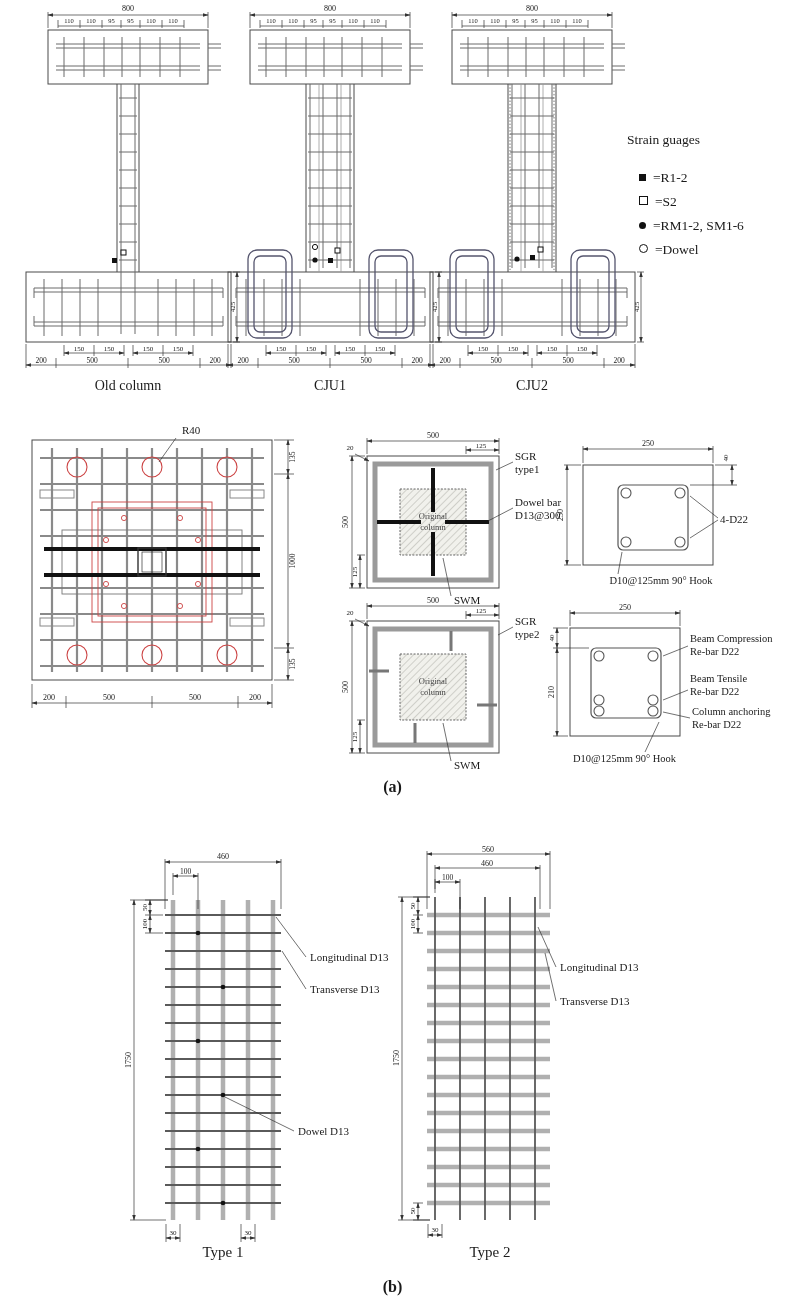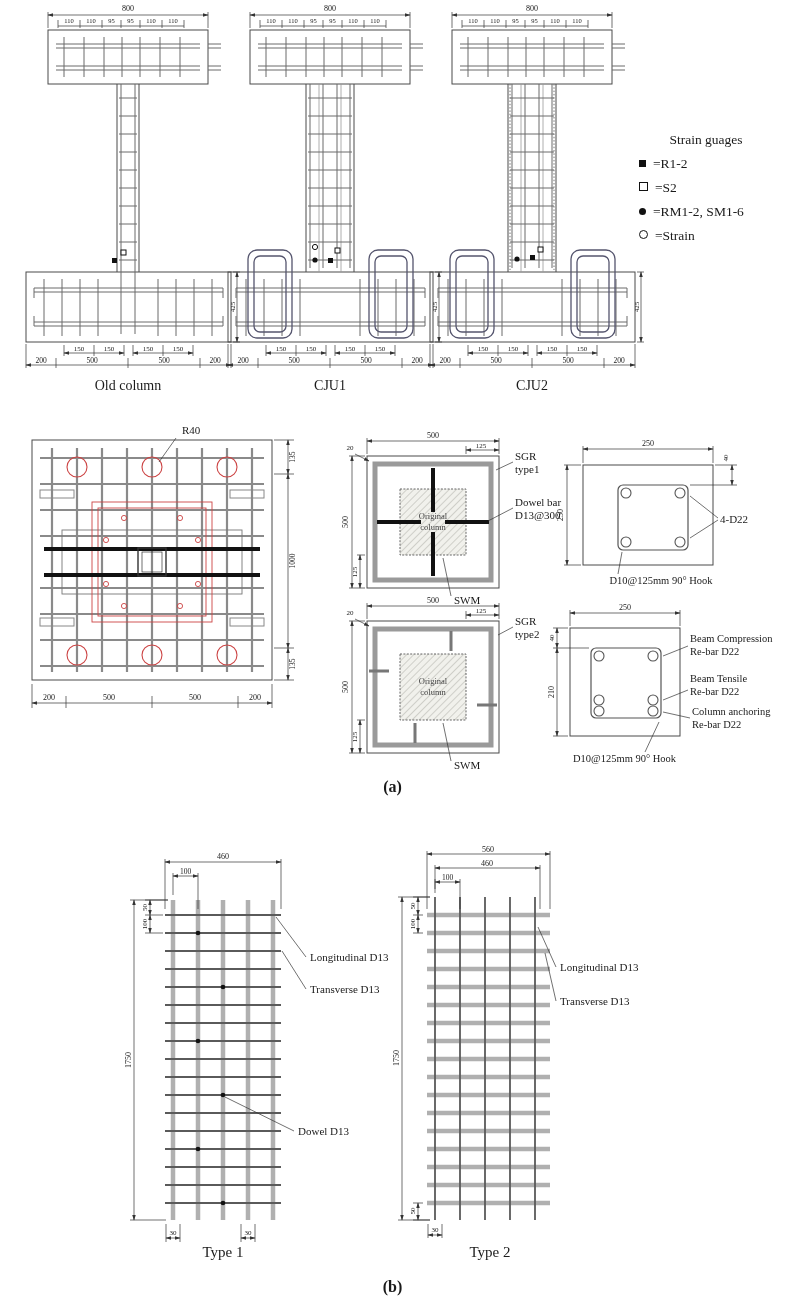--- a/index.html
+++ b/index.html
@@ -10,21 +10,21 @@
   .d75{font-size:7.5px;}
   .d7{font-size:7px;}
   .d65{font-size:6.5px;}
   .lab{font-size:11px;}
   .lab2{font-size:10.5px;}
   .core{font-size:8.5px;fill:#444;}
   .cap{font-size:14px;}
   .cap2{font-size:15px;}
   .figcap{position:absolute;left:0;width:785px;text-align:center;font-size:16px;font-weight:bold;}
   .legend{font-size:13.5px;}
-  .legend-title{margin-bottom:6px;text-align:center;}
+  .legend-title{margin-bottom:20px;}
   .legend-item{margin:4px 10px 4px 12px;line-height:20px;white-space:nowrap;}
   .mk{display:inline-block;width:7px;height:7px;margin-right:7px;vertical-align:1px;}
   .mk-fsq{background:#111;}
   .mk-osq{border:1.3px solid #111;background:#fff;}
   .mk-fc{background:#111;border-radius:50%;}
   .mk-oc{border:1.3px solid #111;background:#fff;border-radius:50%;}
 </style>
 </head>
 <body>
 
@@ -173,21 +173,21 @@
   <text class="d75" x="148" y="363" text-anchor="middle">500</text>
   <text class="d75" x="199" y="363" text-anchor="middle">200</text>
   <text class="cap" x="112" y="390" text-anchor="middle">CJU2</text>
 </svg>
 
 <div class="abs legend" style="left:627px;top:132px;width:158px">
   <div class="legend-title">Strain guages</div>
   <div class="legend-item"><span class="mk mk-fsq"></span><span>=R1-2</span></div>
   <div class="legend-item"><span class="mk mk-osq"></span><span>=S2</span></div>
   <div class="legend-item"><span class="mk mk-fc"></span><span>=RM1-2, SM1-6</span></div>
-  <div class="legend-item"><span class="mk mk-oc"></span><span>=Strain</span></div>
+  <div class="legend-item"><span class="mk mk-oc"></span><span>=Dowel</span></div>
 </div>
 
 <svg class="abs" style="left:2px;top:422px" width="300" height="310" viewBox="0 0 300 310">
   <g stroke="#4a4a4a" fill="none" stroke-width="1">
     <rect x="30" y="18" width="240" height="240"></rect>
   </g>
   <g stroke="#8a8a8a" stroke-width="2.2" fill="none">
     <path d="M38 36H262M38 62H262M38 88H262M38 114H262M38 166H262M38 192H262M38 218H262M38 244H262"></path>
     <path d="M50 26V250M75 26V250M100 26V250M125 26V250M150 26V250M175 26V250M200 26V250M225 26V250M250 26V250"></path>
   </g>

